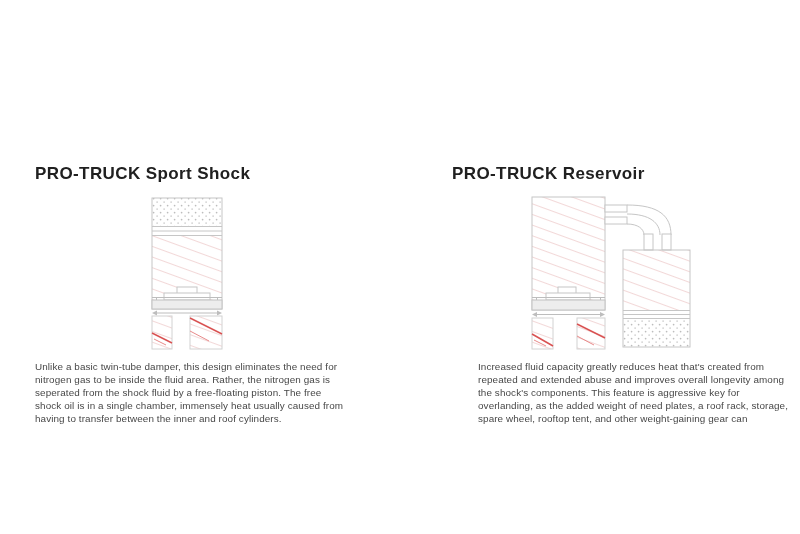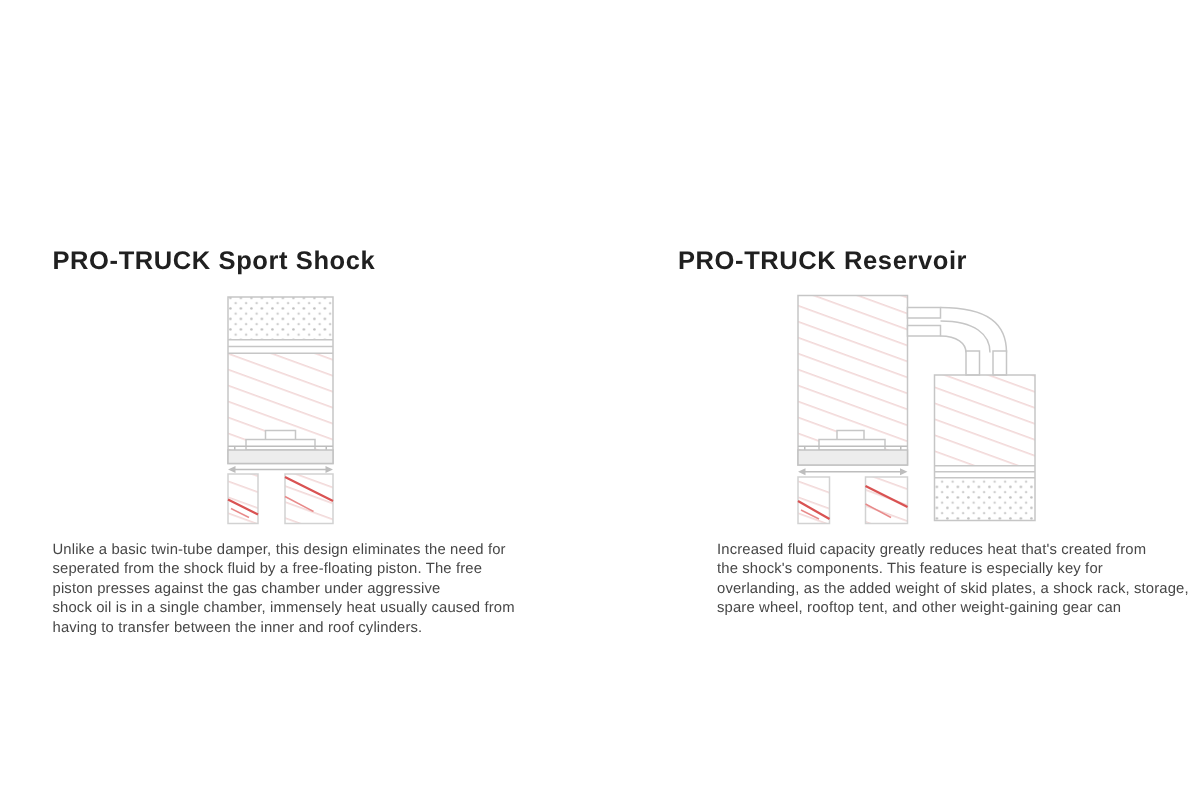--- a/index.html
+++ b/index.html
@@ -66,22 +66,22 @@
         <line x1="7" y1="143" x2="27" y2="153" stroke="#d95252" stroke-width="1.5"></line>
         <line x1="9" y1="149" x2="21" y2="155" stroke="#e88a8a" stroke-width="1"></line>
         <line x1="45" y1="128" x2="77" y2="144" stroke="#d95252" stroke-width="1.5"></line>
         <line x1="45" y1="141" x2="64" y2="151" stroke="#e88a8a" stroke-width="1"></line>
       </g>
     </g>
   </svg>
 
   <div class="desc desc-left">
     <div class="line">Unlike a basic twin-tube damper, this design eliminates the need for</div>
+    <div class="line">nitrogen gas to be inside the fluid area. Rather, the nitrogen gas is</div>
     <div class="line">seperated from the shock fluid by a free-floating piston. The free</div>
-    <div class="line">piston presses against the gas chamber under aggressive</div>
     <div class="line">shock oil is in a single chamber, immensely heat usually caused from</div>
     <div class="line">having to transfer between the inner and roof cylinders.</div>
   </div>
 
   <h2 class="title title-right">PRO-TRUCK Reservoir</h2>
 
   <svg class="diagram diagram-right" width="170" height="165" viewBox="0 0 170 165">
     <defs>
       <pattern id="hatchR" width="10" height="10" patternUnits="userSpaceOnUse" patternTransform="rotate(20)">
         <line x1="0" y1="0.5" x2="10" y2="0.5" stroke="#f2d8d8" stroke-width="1.1"></line>
@@ -132,18 +132,19 @@
       <g stroke="#c6c6c6">
         <line x1="98" y1="120.5" x2="165" y2="120.5"></line>
         <line x1="98" y1="124.5" x2="165" y2="124.5"></line>
         <line x1="98" y1="128.5" x2="165" y2="128.5"></line>
       </g>
     </g>
   </svg>
 
   <div class="desc desc-right">
     <div class="line">Increased fluid capacity greatly reduces heat that's created from</div>
-    <div class="line">the shock's components. This feature is especially key for</div>
-    <div class="line">overlanding, as the added weight of skid plates, a shock rack, storage,</div>
+    <div class="line">repeated and extended abuse and improves overall longevity among</div>
+    <div class="line">the shock's components. This feature is aggressive key for</div>
+    <div class="line">overlanding, as the added weight of need plates, a roof rack, storage,</div>
     <div class="line">spare wheel, rooftop tent, and other weight-gaining gear can</div>
   </div>
 
 </div>
 
 </body></html>

